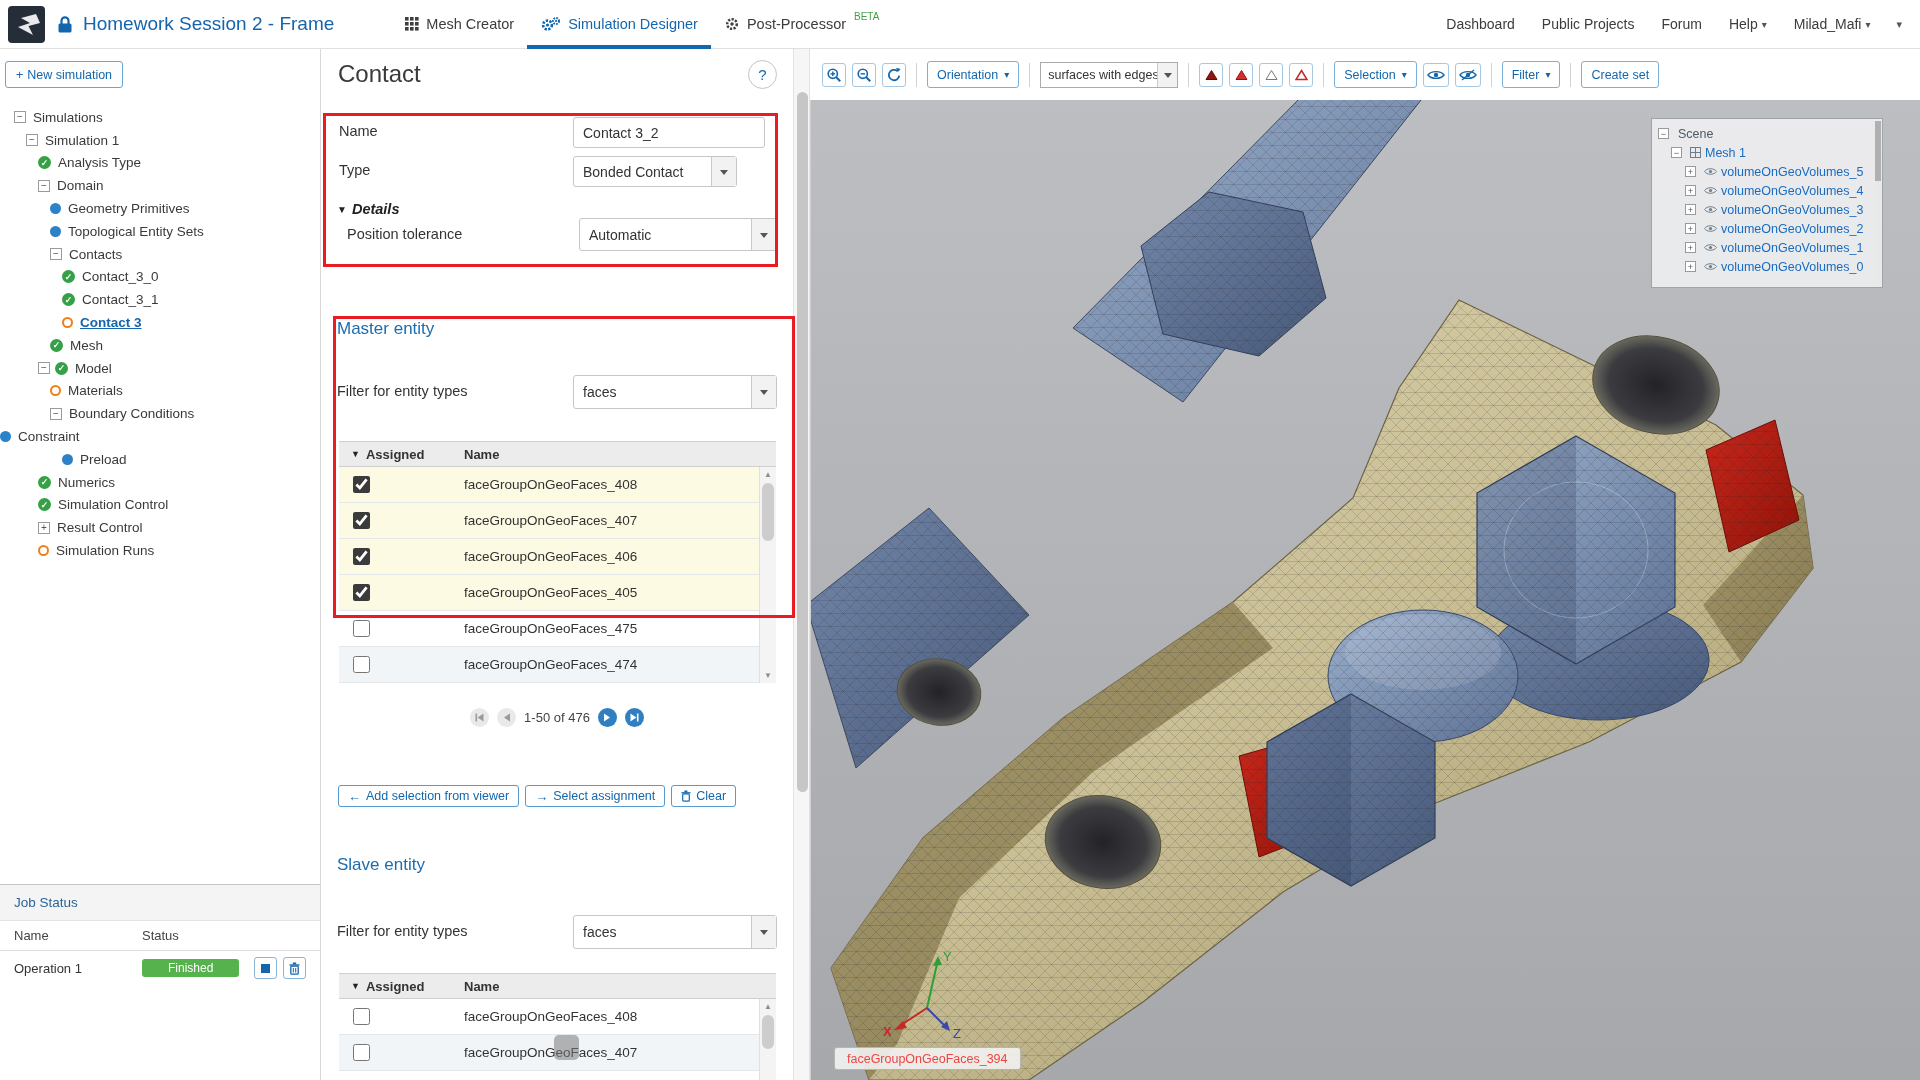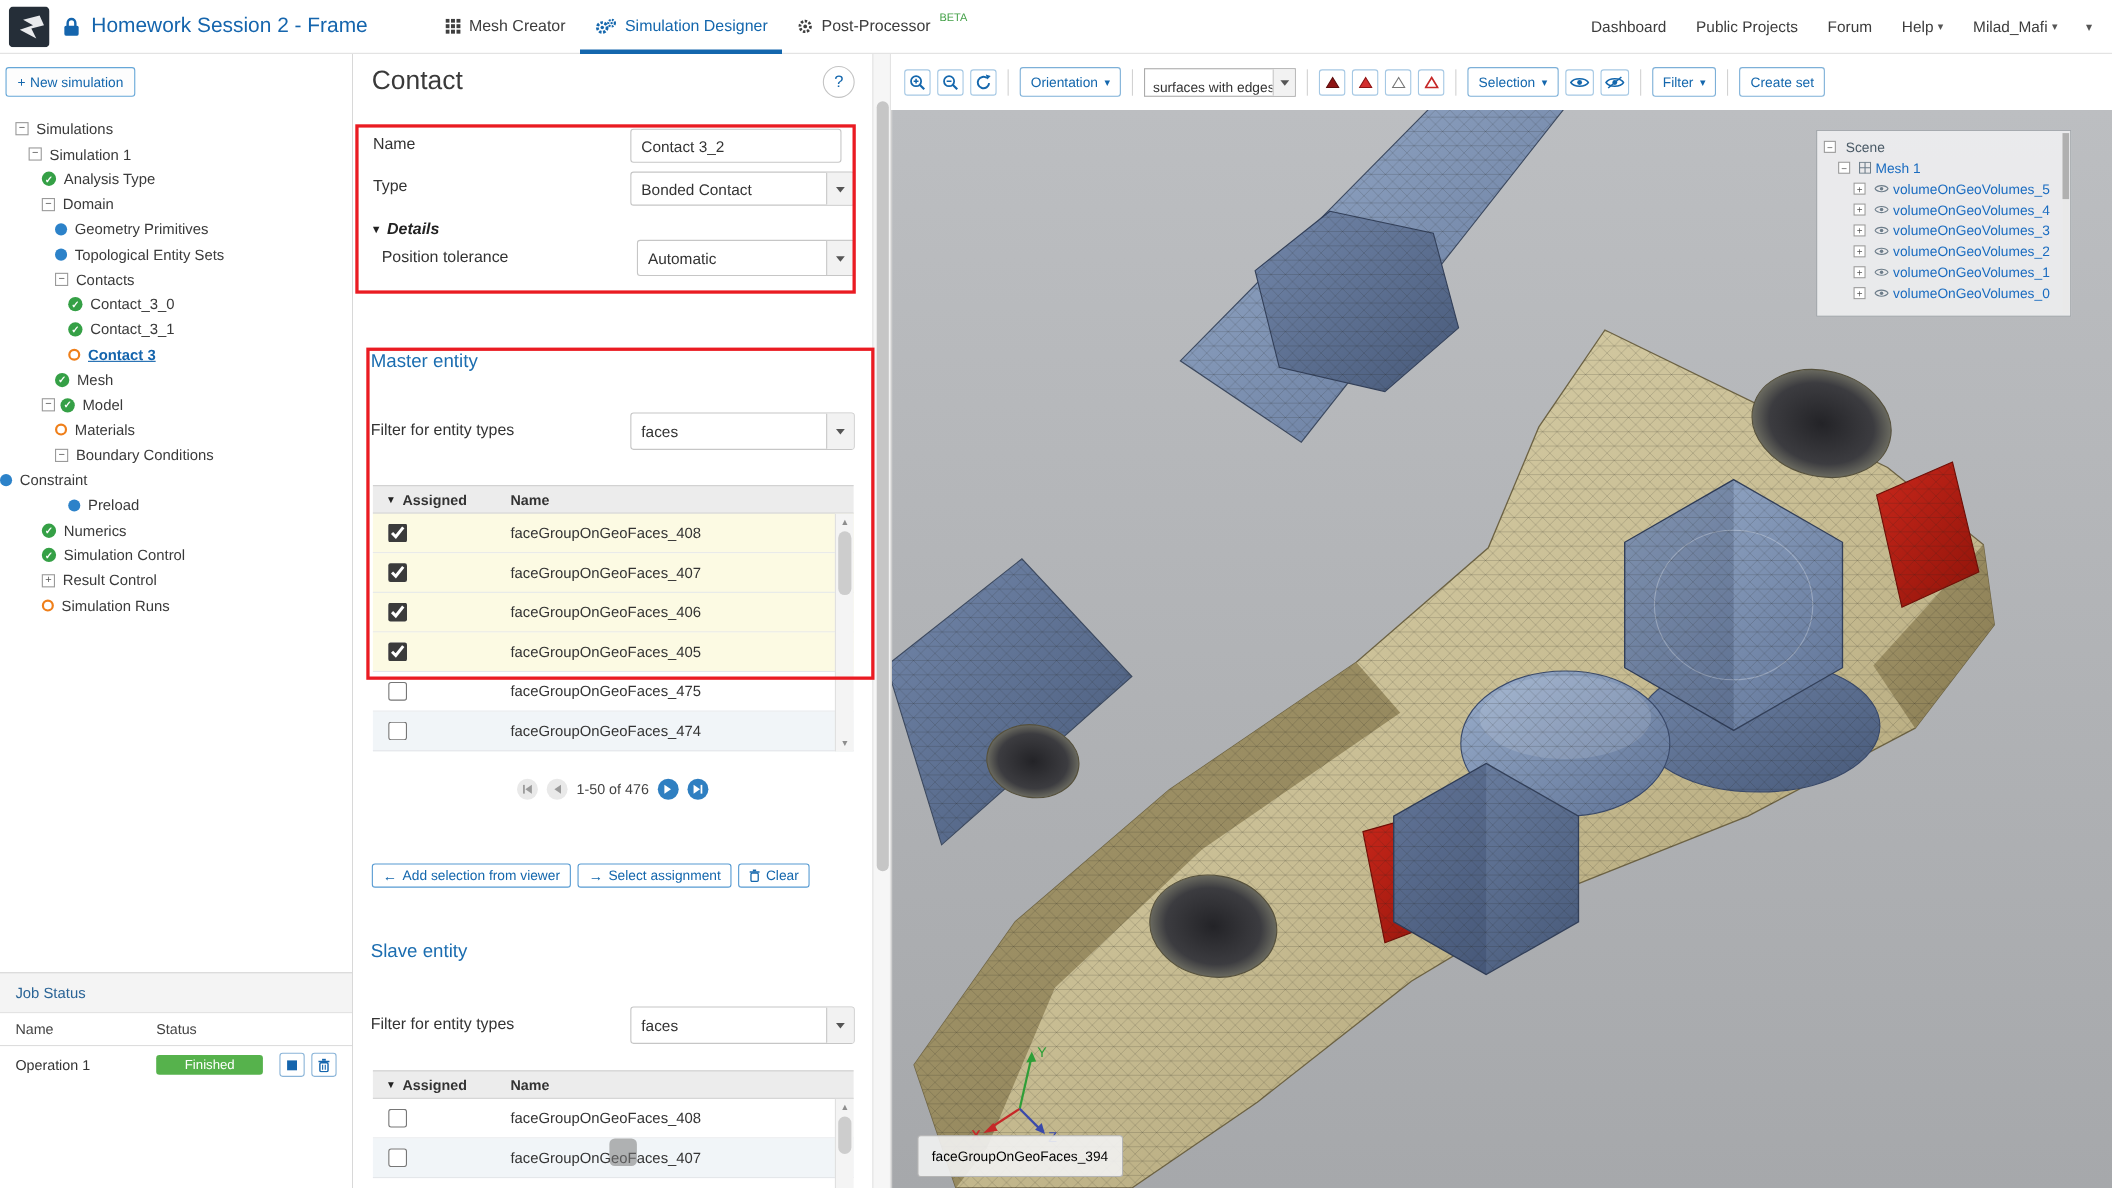--- a/index.html
+++ b/index.html
@@ -91,37 +91,37 @@
 .anno1{left:323px;top:113px;width:455px;height:154px;}
 .anno2{left:333px;top:316px;width:462px;height:302px;}
 
 
 .viewer{position:absolute;top:49px;left:810px;right:0;bottom:0;background:#fff;}
 .vtoolbar{height:51px;display:flex;align-items:center;padding-left:12px;gap:6px;background:#fff;}
 .vtb-btn{height:24px;min-width:24px;border:1px solid #a5c8e4;background:#fff;border-radius:3px;display:flex;align-items:center;justify-content:center;cursor:pointer;padding:0 3px;}
 .vtb-drop{height:27px;border:1px solid #7db0d8;background:#fff;border-radius:3px;color:#1467ad;font-size:12.5px;display:flex;align-items:center;gap:6px;padding:0 9px;cursor:pointer;white-space:nowrap;}
 .vtb-drop .caret{color:#1467ad;}
 .vsep{width:1px;height:24px;background:#d2d2d2;margin:0 4px;flex:none;}
-.vselect{height:26px;width:138px;border:1px solid #ababab;background:#fff;display:flex;align-items:flex-end;cursor:pointer;}
+.vselect{height:26px;width:138px;border:1px solid #ababab;background:#fff;display:flex;align-items:center;cursor:pointer;}
 .vselect .val{flex:1;padding-left:7px;font-size:12.5px;color:#333;white-space:nowrap;overflow:hidden;}
 .vselect .arrowbox{width:20px;}
 .viewport{position:absolute;top:51px;left:0;right:0;bottom:0;overflow:hidden;border-left:1px solid #cfcfcf;}
 .model3d{position:absolute;top:0;left:0;}
 
 .scenetree{position:absolute;top:18px;right:37px;width:232px;height:170px;background:rgba(250,250,251,0.75);border:1px solid #9fa4a8;padding:5px 2px 2px 4px;font-size:12.5px;}
 .scene-row{height:19px;display:flex;align-items:center;white-space:nowrap;cursor:pointer;}
 .scene-row.root{padding-left:2px;}
 .scene-row.mesh{padding-left:15px;}
 .scene-row.vol{padding-left:29px;}
 .scene-label{color:#1a6cc0;margin-left:4px;}
 .scene-label.rootl{color:#4a5a66;}
 .stscroll{position:absolute;right:1px;top:2px;width:6px;height:164px;background:#e9e9e9;}
 .stthumb{width:6px;height:60px;background:#b0b0b0;}
 
-.vtooltip{position:absolute;left:23px;bottom:10px;height:38px;padding:0 12px;display:flex;align-items:center;background:rgba(242,242,242,0.9);border:1px solid #b5b5b5;border-radius:3px;color:#000000;font-size:12.5px;}
+.vtooltip{position:absolute;left:23px;bottom:10px;height:23px;padding:0 12px;display:flex;align-items:center;background:rgba(242,242,242,0.9);border:1px solid #b5b5b5;border-radius:3px;color:#ef4444;font-size:12.5px;}
 .axes{position:absolute;left:70px;bottom:40px;width:92px;height:92px;}
 </style>
 </head>
 <body>
 
 <header class="topbar">
   <svg class="logo" width="37" height="37">
     <rect width="37" height="37" rx="4" fill="#252e38"></rect>
     <path d="M28 8 L13 12 l9 5 -12 4 15 8 -4.5 -9 11.5 -3 z" fill="#e8eaec"></path>
   </svg>
@@ -305,21 +305,21 @@
 </aside>
 
 <section class="cpanel">
   <h1 class="p-title" style="font-weight:400;">Contact</h1>
   <div class="help-btn">?</div>
 
   <span class="flabel" style="left:18px;top:74px;">Name</span>
   <input class="tinput" style="left: 252px; top: 68px; width: 192px;" value="Contact 3_2">
 
   <span class="flabel" style="left:18px;top:113px;">Type</span>
-  <div class="tselect" style="left:252px;top:107px;width:204px;">
+  <div class="tselect" style="left:252px;top:107px;width:164px;">
     <span class="val">Bonded Contact</span>
     <span class="arrowbox"></span>
   </div>
 
   <div class="details-toggle">
     <span class="tri">▼</span>
     <span class="dlabel">Details</span>
   </div>
   <span class="flabel" style="left:26px;top:177px;">Position tolerance</span>
   <div class="tselect" style="left:258px;top:169px;width:198px;height:33px;">

